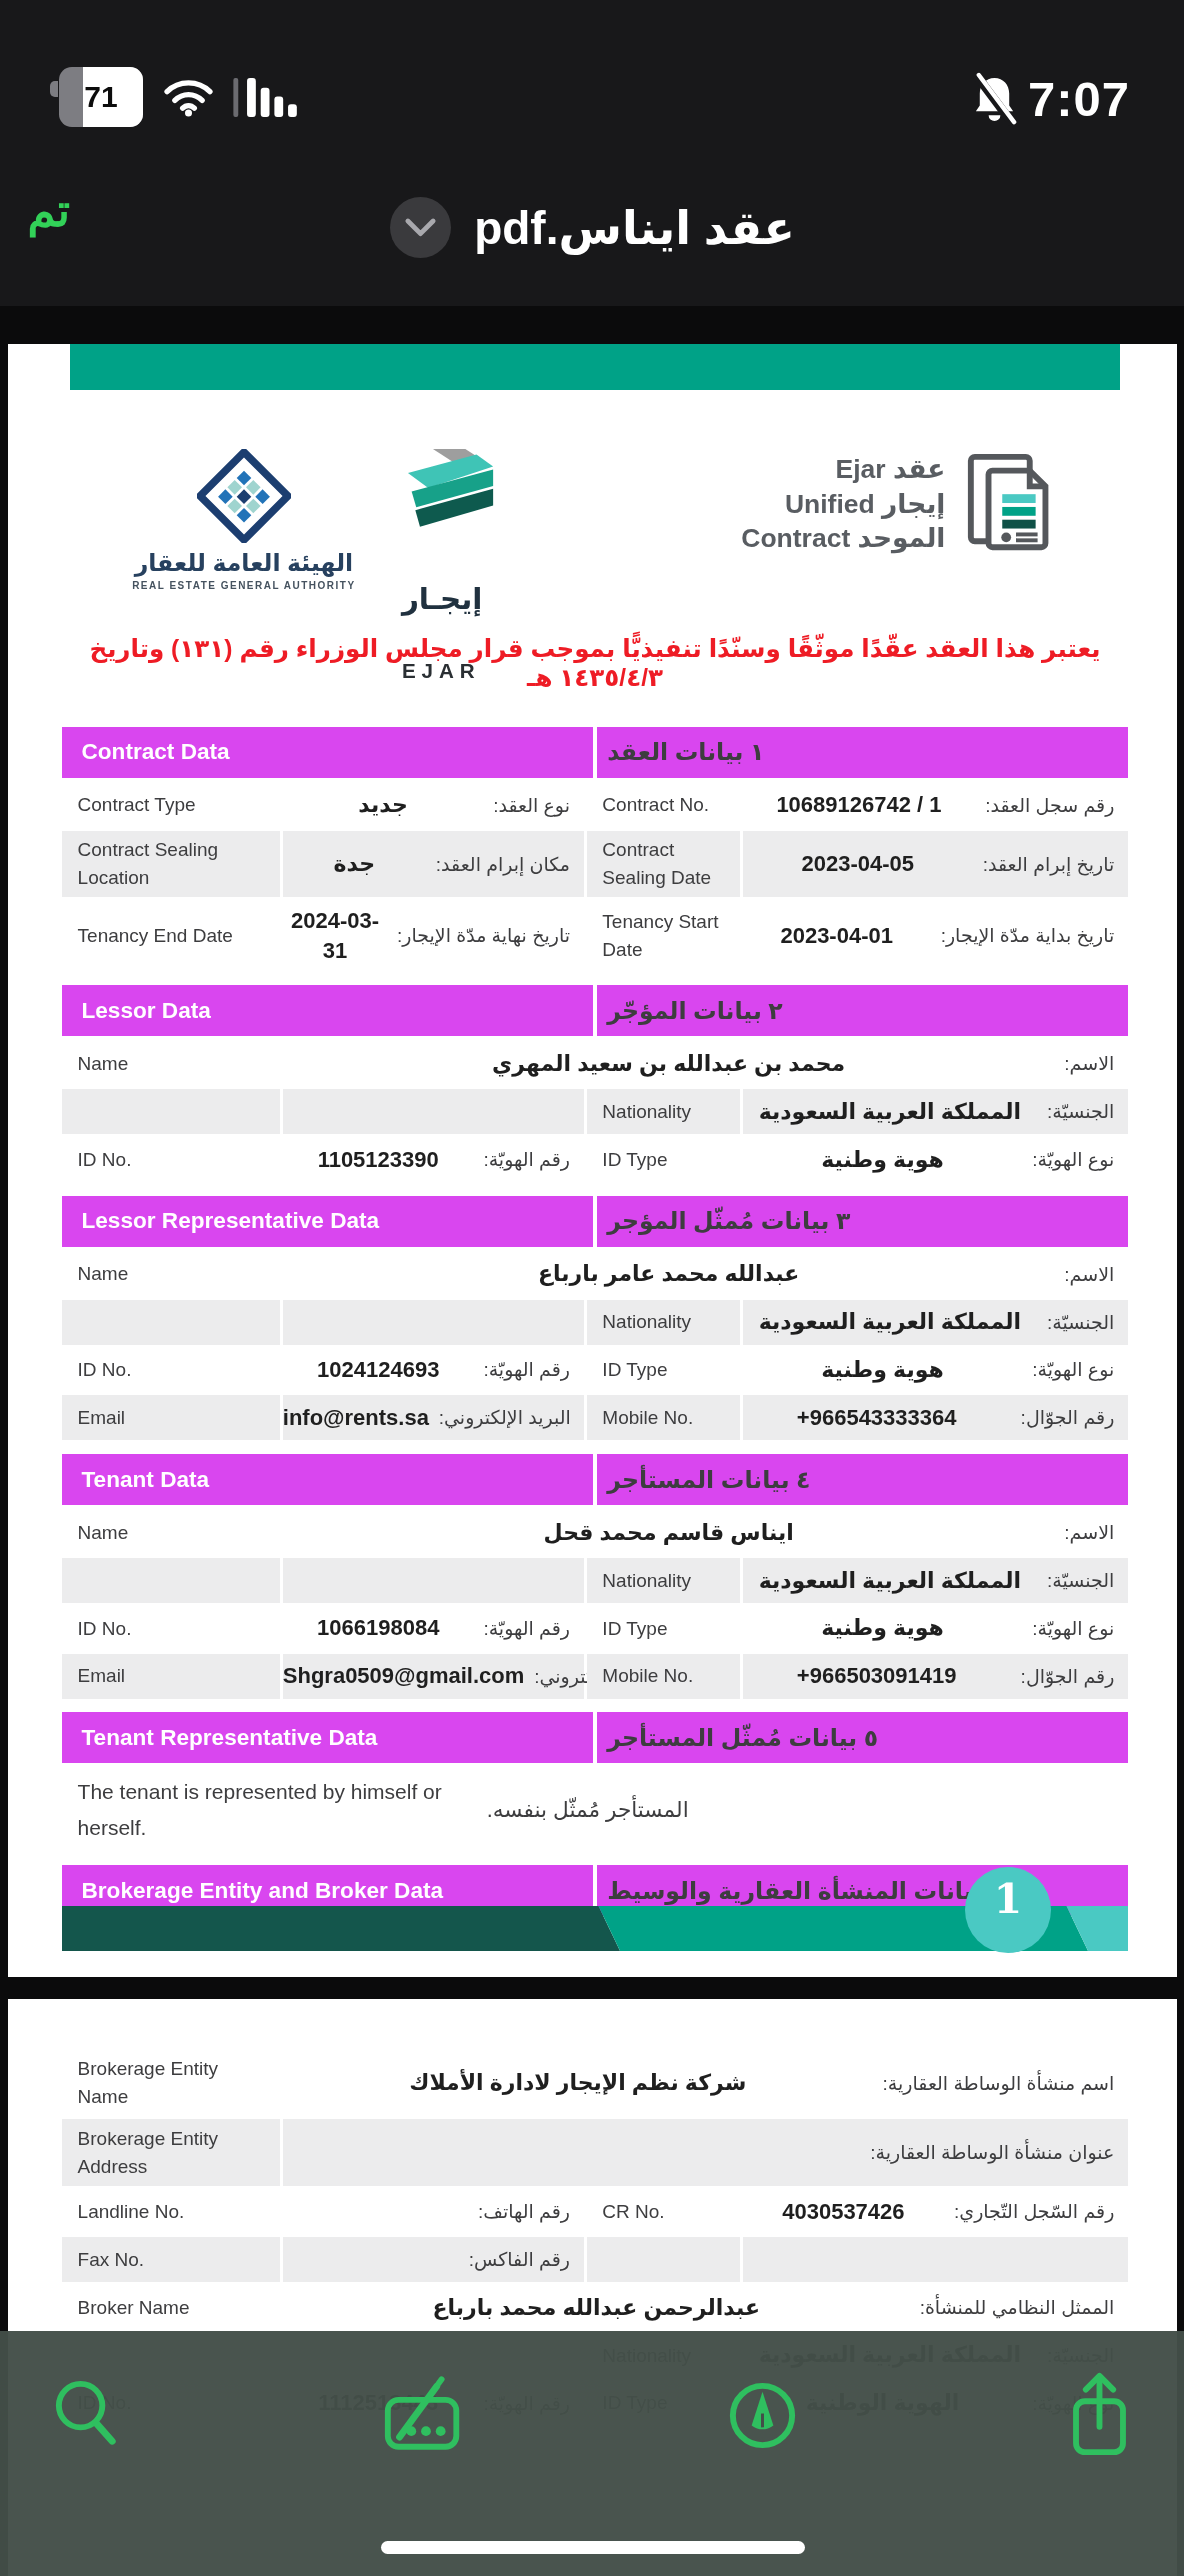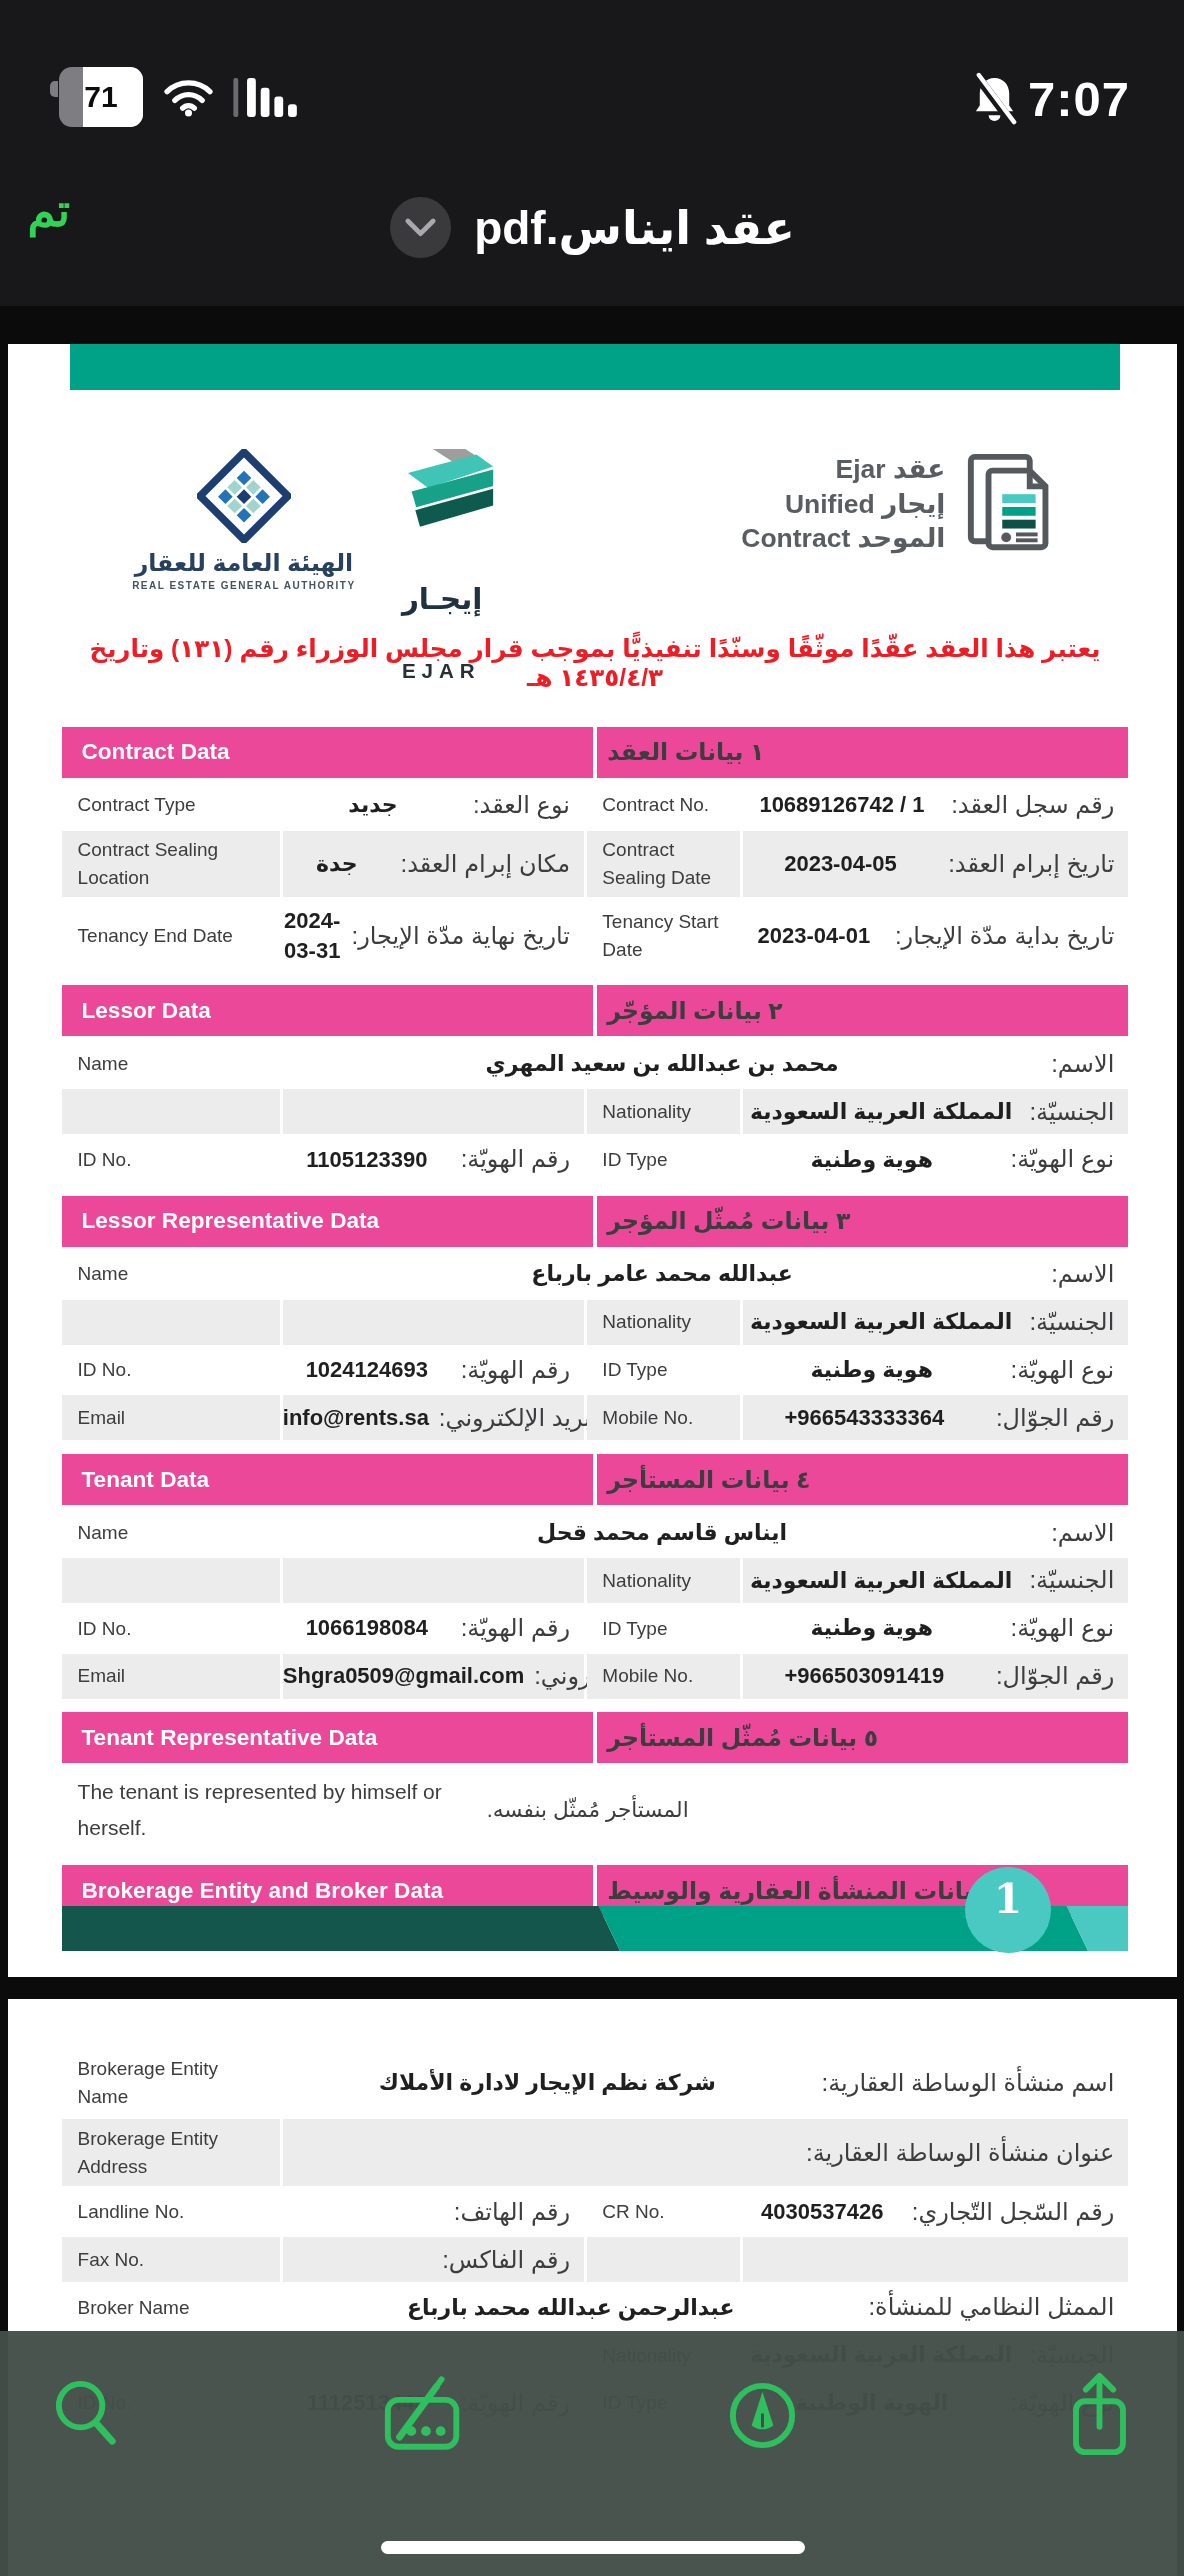--- a/index.html
+++ b/index.html
@@ -45,33 +45,33 @@
   .logo-right{display:flex;align-items:center;gap:17.7px;}
   .uc-text{text-align:right;color:#595d62;font-weight:700;font-size:26.5px;line-height:1.32;}
   .ucl{direction:rtl;unicode-bidi:embed;}
 
   .notice{margin-top:9.8px;text-align:center;color:#ee1c25;font-weight:700;font-size:24.6px;direction:rtl;}
 
   
   #sections{margin-top:35px;}
   .sec{margin-bottom:13.8px;}
   .sec-head{display:grid;grid-template-columns:1fr 1fr;gap:4.9px;margin-bottom:4.9px;}
-  .hb{background:#ec4899;color:#fff;height:51px;display:flex;align-items:center;font-weight:700;}
+  .hb{background:#d946ef;color:#fff;height:51px;display:flex;align-items:center;font-weight:700;}
   .hb.en{padding-left:19.6px;font-size:22.6px;}
   .hb.ar{justify-content:flex-end;padding-right:17.7px;font-size:23.6px;}
   .t-row{display:grid;gap:2.9px;margin-bottom:2.9px;min-height:45px;}
   .t-row.split{grid-template-columns:218px 301px 153px 1fr;}
   .t-row.full{grid-template-columns:218px 1fr;}
   .t-row.note{grid-template-columns:422px 1fr;min-height:73px;}
   .cell{display:flex;align-items:center;box-sizing:border-box;padding:5.9px 0;}
   .t-row.gray .cell{background:#ECECED;}
   .cell.en{padding-left:15.7px;font-size:19px;color:#3d3d3f;line-height:1.45;padding-right:7.9px;}
   .cell.val{display:flex;}
   .v{flex:1;text-align:center;font-weight:700;font-size:22px;color:#1f1f1f;line-height:1.35;unicode-bidi:plaintext;}
-  .ar{text-align:right;padding-right:13.8px;padding-left:9.8px;font-size:24px;color:#3d3d3f;white-space:nowrap;}
+  .ar{text-align:right;padding-right:13.8px;padding-left:9.8px;font-size:19px;color:#3d3d3f;white-space:nowrap;}
   .cell.note-en{padding-left:15.7px;font-size:21px;color:#3d3d3f;line-height:1.7;}
   .cell.note-ar{justify-content:flex-end;padding-right:13.8px;font-size:21.6px;color:#3d3d3f;}
 
   
   .p1-footer{position:absolute;left:54px;right:49px;bottom:26.5px;height:45px;}
   .pf-svg{display:block;width:100%;height:45px;}
   .page-circle{position:absolute;width:86px;height:86px;border-radius:50%;background:#4AC9C3;
     right:77px;bottom:-2.9px;display:flex;align-items:flex-start;justify-content:center;}
   .page-circle span{color:#fff;font-family:"DejaVu Serif",serif;font-size:41px;font-weight:700;margin-top:7.9px;}
 

